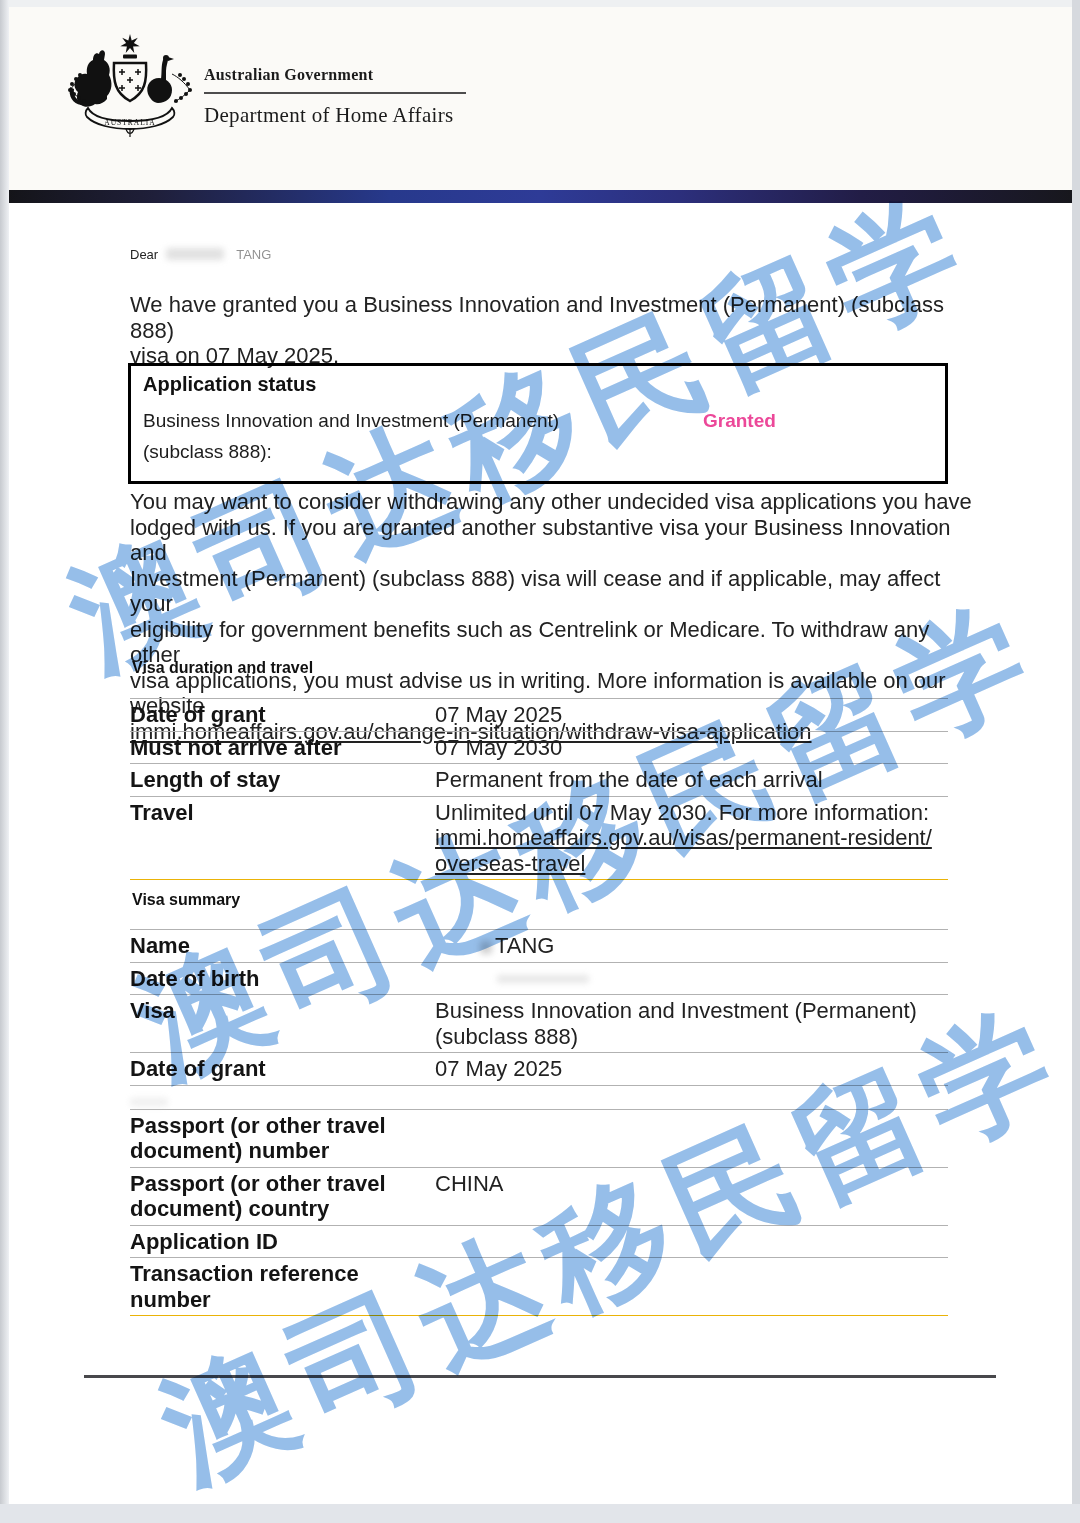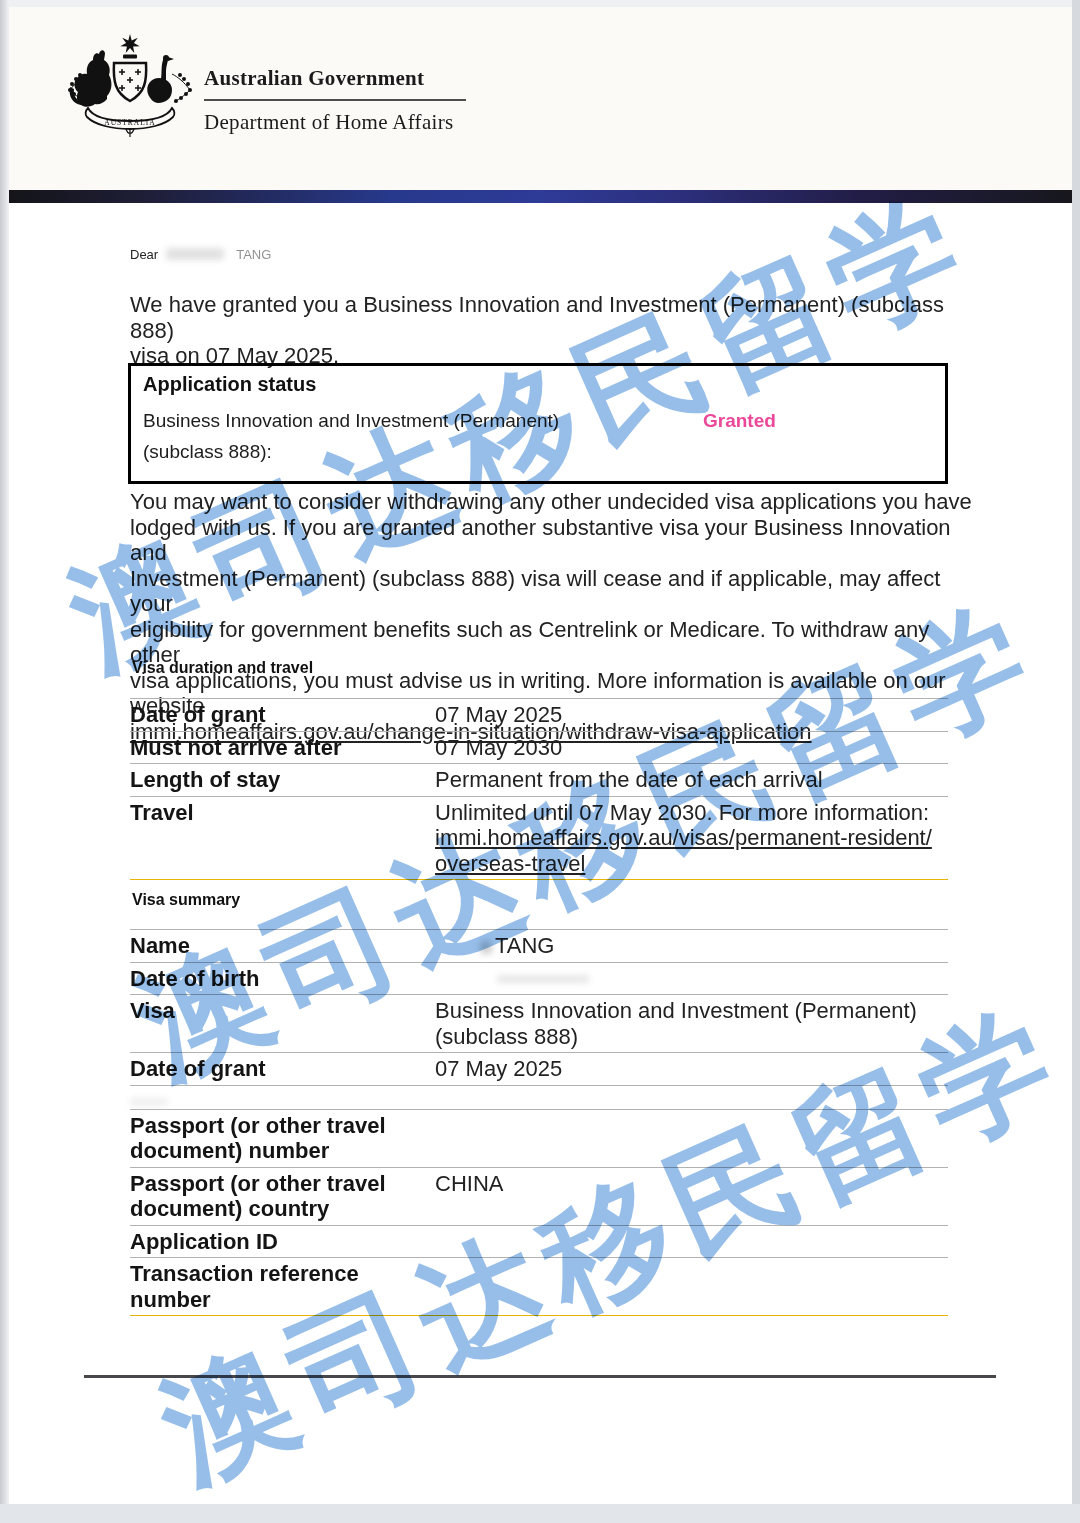--- a/index.html
+++ b/index.html
@@ -15,21 +15,21 @@
   
   .edge-top    { position:absolute; left:0; top:0; width:1080px; height:7px;  background:#eef0f2; z-index:4;}
   .edge-left   { position:absolute; left:0; top:0; width:9px;  height:1523px; background:linear-gradient(90deg,#c7cacf,#eff1f4); z-index:4;}
   .edge-right  { position:absolute; right:0; top:0; width:8px; height:1523px; background:#d6d9de; z-index:4;}
   .edge-bottom { position:absolute; left:0; bottom:0; width:1080px; height:19px; background:#e2e5ea; z-index:4;}
 
   
   .letterhead { position:absolute; left:8px; top:6px; width:1064px; height:184px; background:#fbfaf7; z-index:1;}
   .crest { position:absolute; left:52px; top:24px; width:140px; height:124px; }
   .dept-block { position:absolute; left:196px; top:60px; }
-  .gov-title  { font-family:"Liberation Serif", serif; font-weight:700; font-size:21px; color:#1b1b1b; letter-spacing:.3px; }
+  .gov-title  { font-family:"Liberation Serif", serif; font-weight:700; font-size:16px; color:#1b1b1b; letter-spacing:.3px; }
   .dept-rule  { width:262px; height:2px; background:#4d4d4d; margin:8px 0 9px 0; }
   .dept-title { font-family:"Liberation Serif", serif; font-weight:400; font-size:21px; color:#1b1b1b; letter-spacing:.3px; }
 
   .gradient-bar {
     position:absolute; left:5px; top:190px; width:1070px; height:13px; z-index:2;
     background:linear-gradient(90deg,#141418 0%,#1f1f3a 14%,#27398c 36%,#2e3b97 50%,#2c2f7c 63%,#221d46 80%,#17171c 100%);
   }
 
   .pre { white-space:pre-line; }
   .body-txt { font-size:22px; line-height:25.5px; color:#222; }

